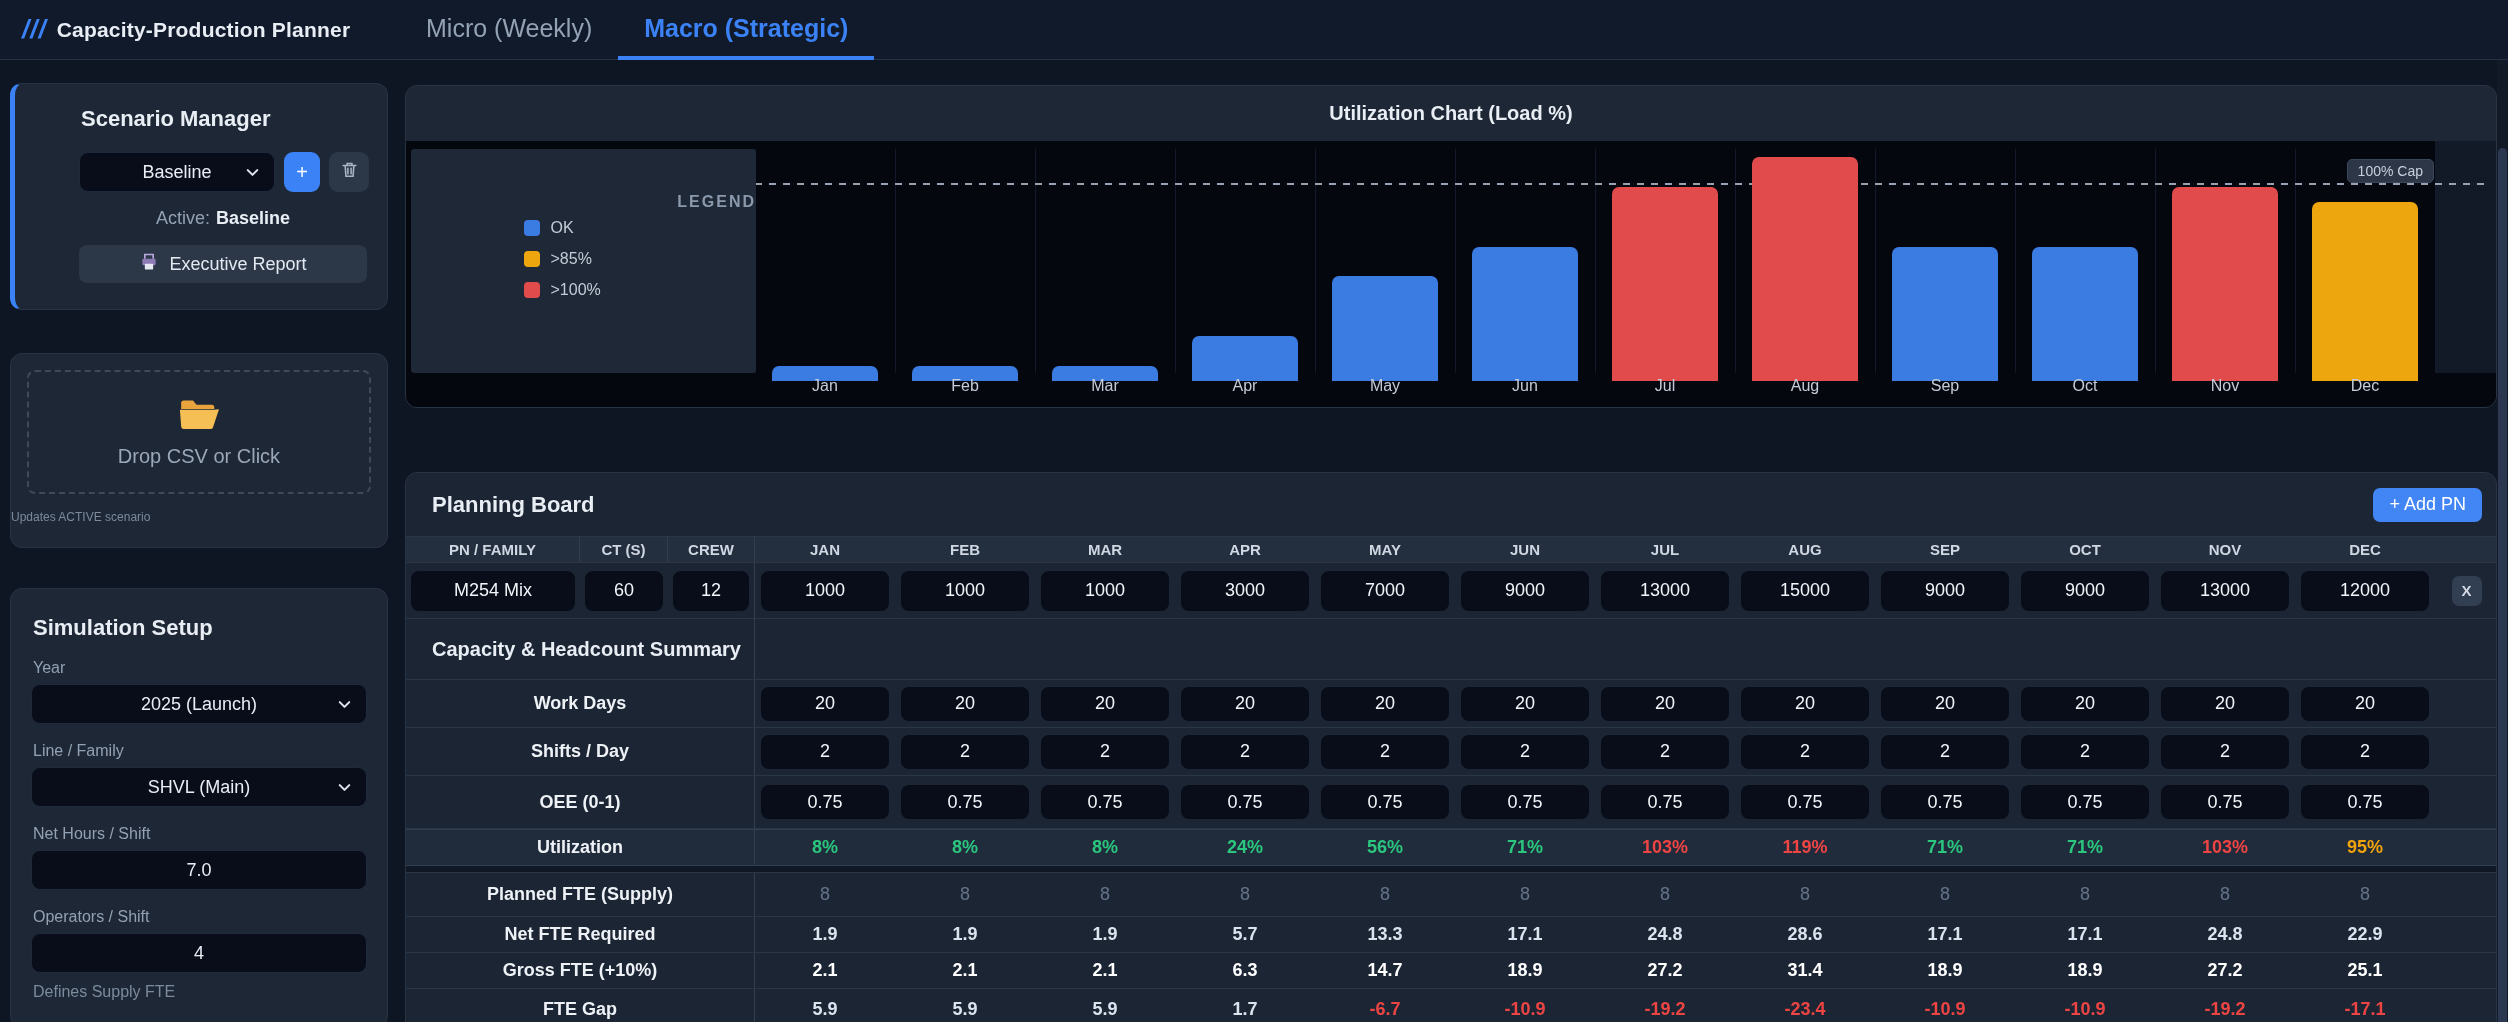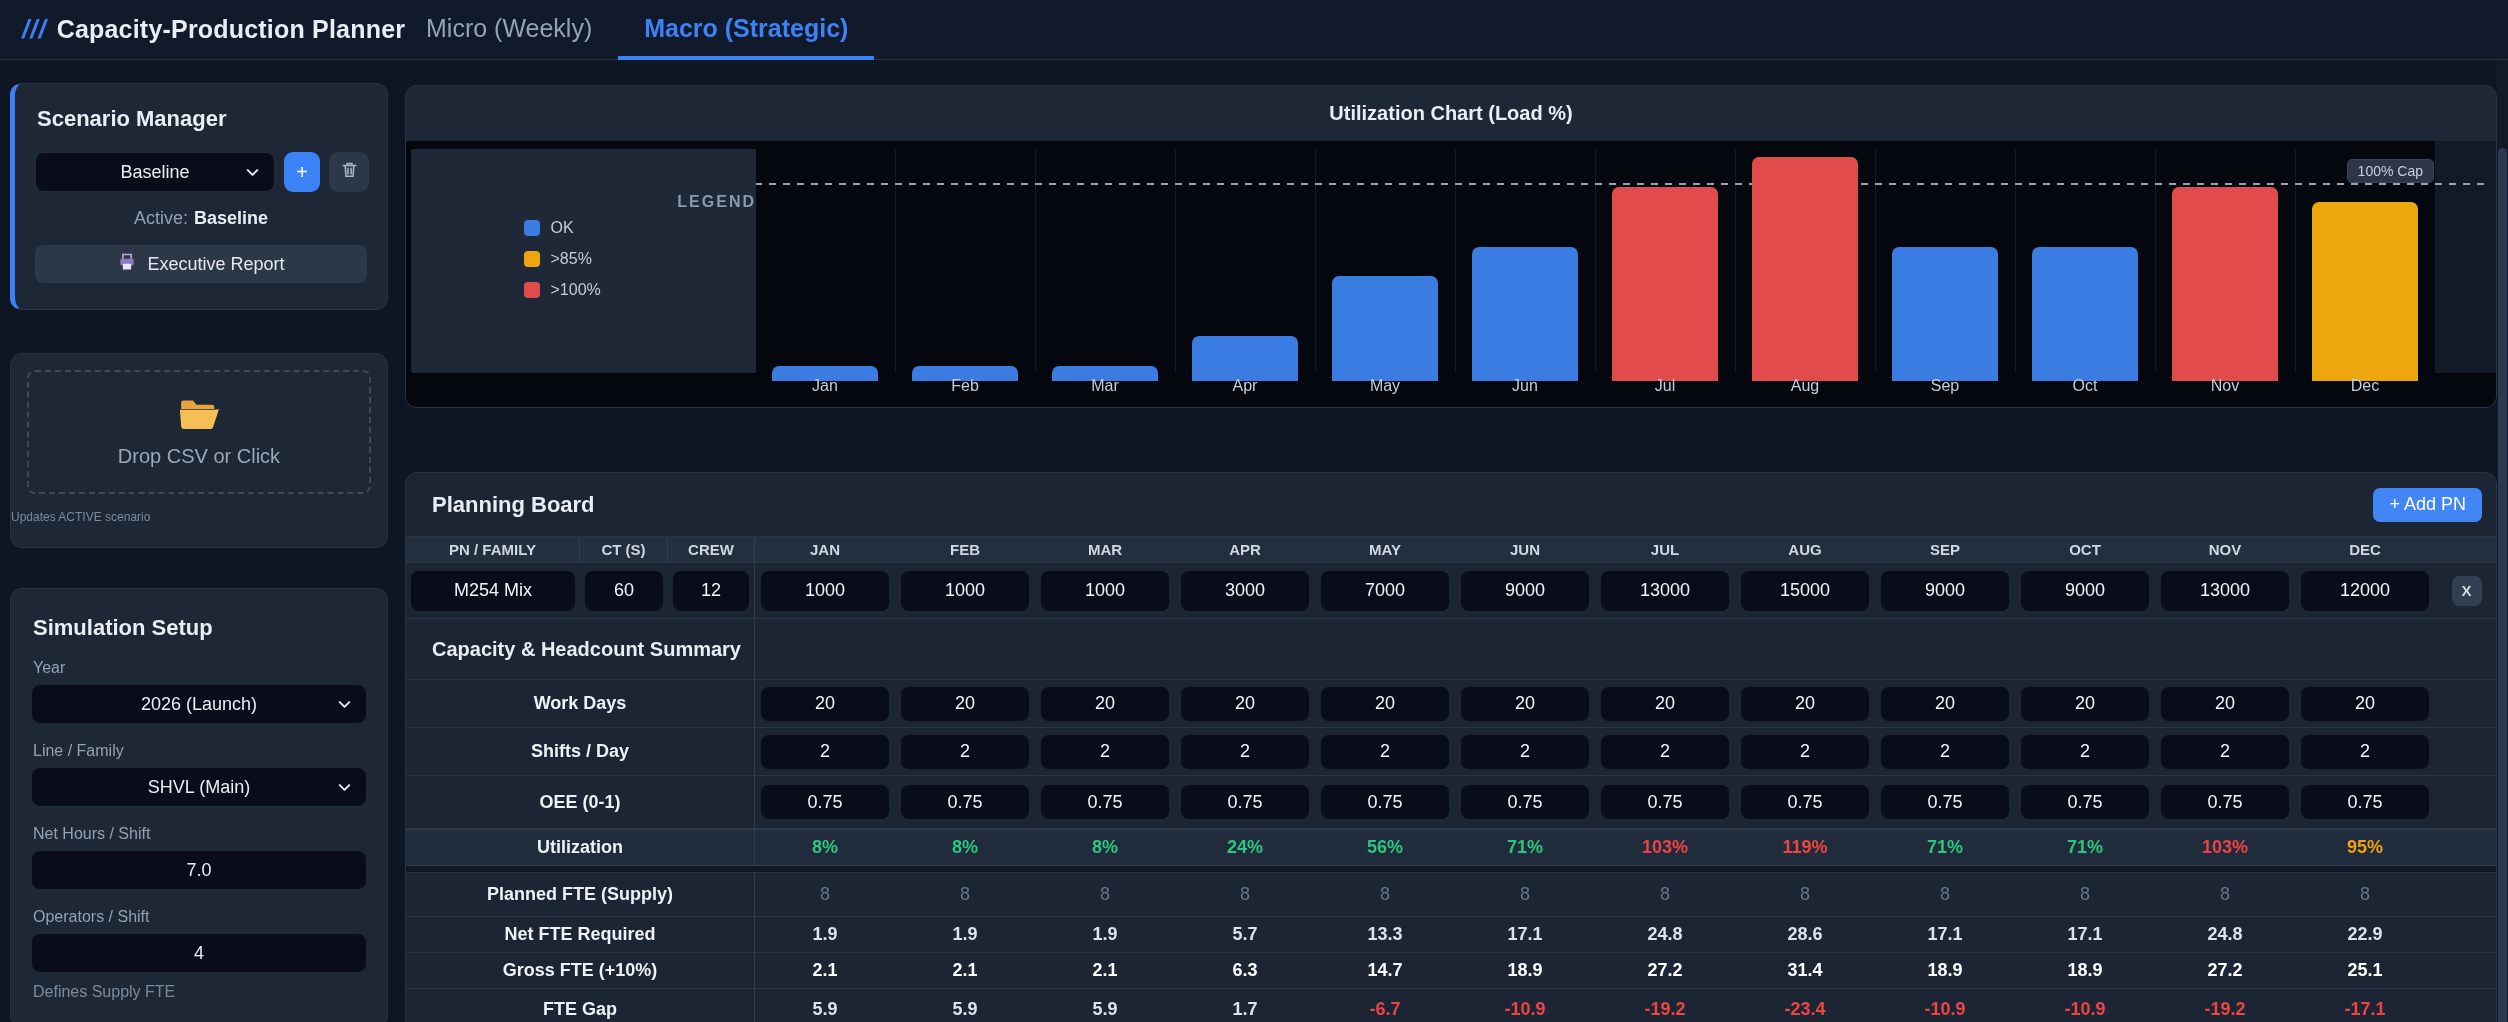--- a/index.html
+++ b/index.html
@@ -12,29 +12,29 @@
   *{box-sizing:border-box; margin:0; padding:0;}
   html,body{background:#0a0f1b;}
   body{font-family:"Liberation Sans","DejaVu Sans",sans-serif; color:var(--text);}
   .app{position:relative; width:2508px; height:1022px; background:var(--page); overflow:hidden;}
 
   
   .topbar{position:absolute; left:0; top:0; width:2508px; height:60px; background:var(--topbar);
     border-bottom:1px solid #263246; display:flex; align-items:center;}
   .brand{display:flex; align-items:center; gap:10px; margin-left:22px;}
   .logo{color:var(--blue); font-weight:bold; font-style:italic; font-size:26px; letter-spacing:1px;}
-  .app-title{font-size:25px; font-weight:bold; letter-spacing:.2px;}
+  .app-title{font-size:21px; font-weight:bold; letter-spacing:.2px;}
   .tabs{position:absolute; left:400px; top:0; height:60px; display:flex;}
   .tab{height:60px; display:flex; align-items:center; padding:0 26px; font-size:25px; color:#94a2b5;
     border-bottom:4px solid transparent; cursor:pointer;}
   .tab.active{color:var(--blue); font-weight:bold; border-bottom-color:var(--blue);}
 
   
   .card{position:absolute; left:10px; width:378px; background:var(--card); border:1px solid #283344; border-radius:12px;}
-  .card.scenario{top:83px; height:227px; border-left:5px solid var(--blue);}
+  .card.scenario{top:83px; height:227px; border-left:5px solid var(--blue);padding-left:44px;}
   .card.csv{top:353px; height:195px;}
   .card.sim{top:588px; height:440px;}
   .card h2{font-size:22px; font-weight:bold; padding:22px 22px 0 22px;}
   .scen-controls{display:flex; gap:9px; padding:20px 18px 0 20px; align-items:center;}
   .ctrl{background:var(--inputbg); border:1px solid #1f2a3c; border-radius:9px; height:40px;
     display:flex; align-items:center; justify-content:center; font-size:18px; color:var(--text); position:relative;}
   .ctrl.select .chev{position:absolute; right:12px; top:10px;}
   .scen-select{flex:1;}
   .sq-btn{width:36px; height:40px; border-radius:9px; display:flex; align-items:center; justify-content:center;
     font-size:20px; cursor:pointer; border:none;}
@@ -176,21 +176,21 @@
     </div>
     <div class="drop-hint">Updates ACTIVE scenario</div>
   </section>
 
   <section class="card sim">
     <h2>Simulation Setup</h2>
     <div id="sim-fields">
         <div class="field">
           <div class="flabel">Year</div>
           <div class="ctrl select">
-            <span>2026 (Launch)</span>
+            <span>2025 (Launch)</span>
             <span class="chev"><svg viewBox="0 0 24 24" width="19" height="19">
                 <path d="M6 9l6 6 6-6" fill="none" stroke="#dfe6ef" stroke-width="2.6" stroke-linecap="round" stroke-linejoin="round"></path>
               </svg></span>
           </div>
         </div>
         <div class="field">
           <div class="flabel">Line / Family</div>
           <div class="ctrl select">
             <span>SHVL (Main)</span>
             <span class="chev"><svg viewBox="0 0 24 24" width="19" height="19">

